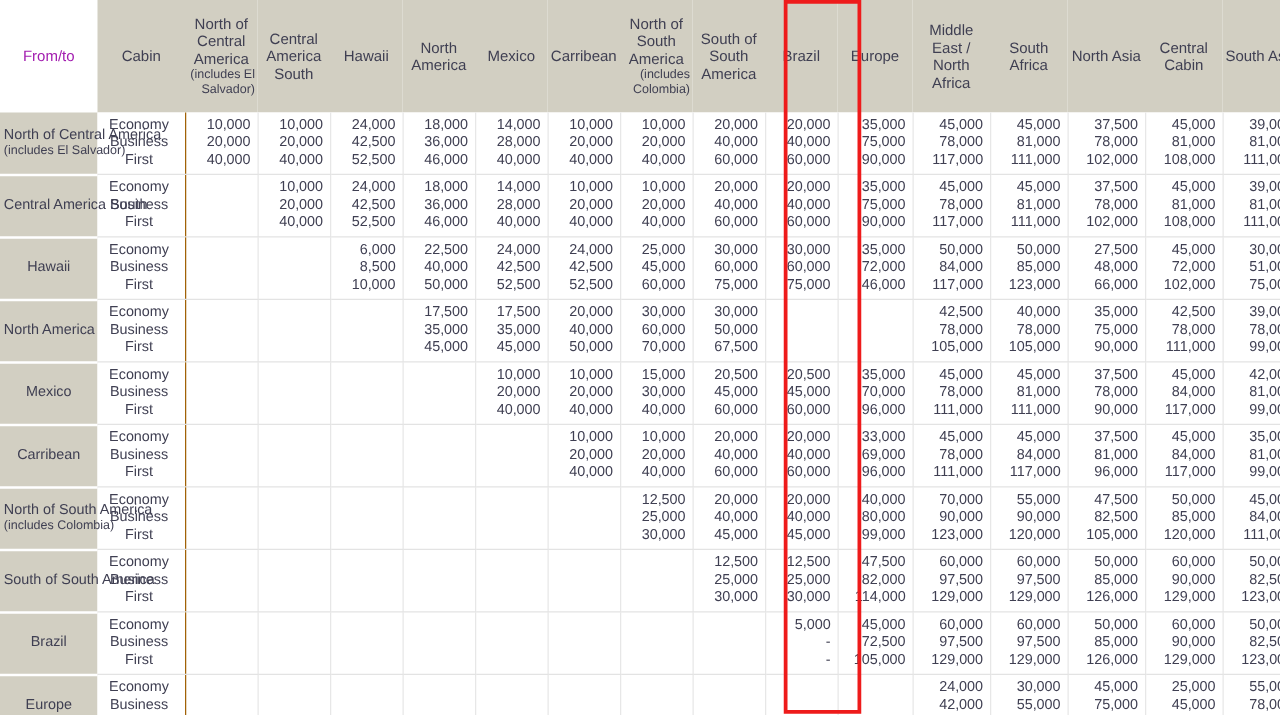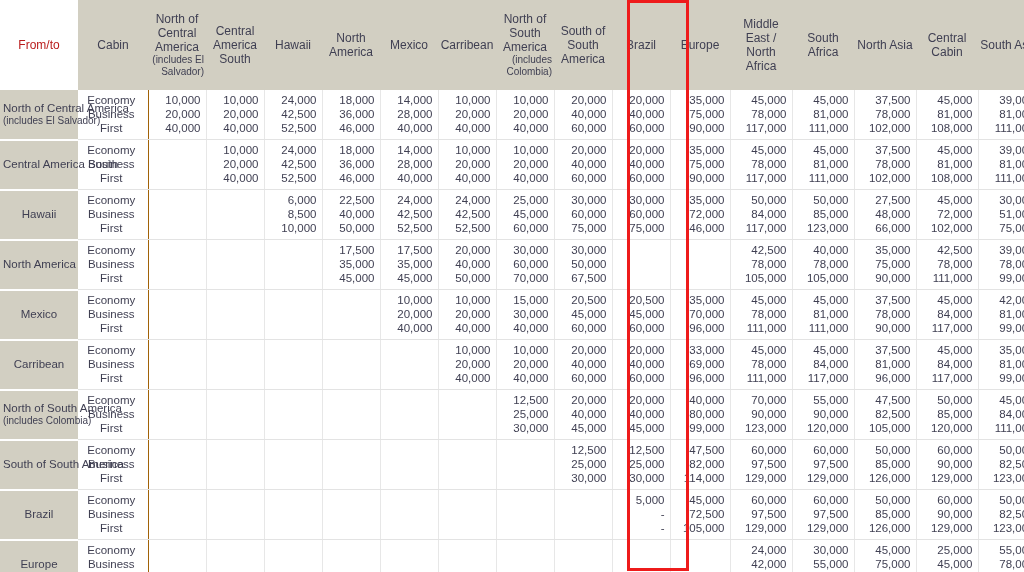--- a/index.html
+++ b/index.html
@@ -33,21 +33,21 @@
     font-size: 12px;
     line-height: 14px;
     text-align: center;
     vertical-align: middle;
     padding: 2px 2px;
     height: 86px;
     border: 0;
   }
   table.award-table thead th.fromto-head {
     background: #ffffff;
-    color: #b91c1c;
+    color: #a21caf;
   }
   .sub-note {
     font-size: 10px;
     display: block;
     line-height: 12px;
     text-align: right;
   }
   
   table.award-table tbody td {
     background: #ffffff;

